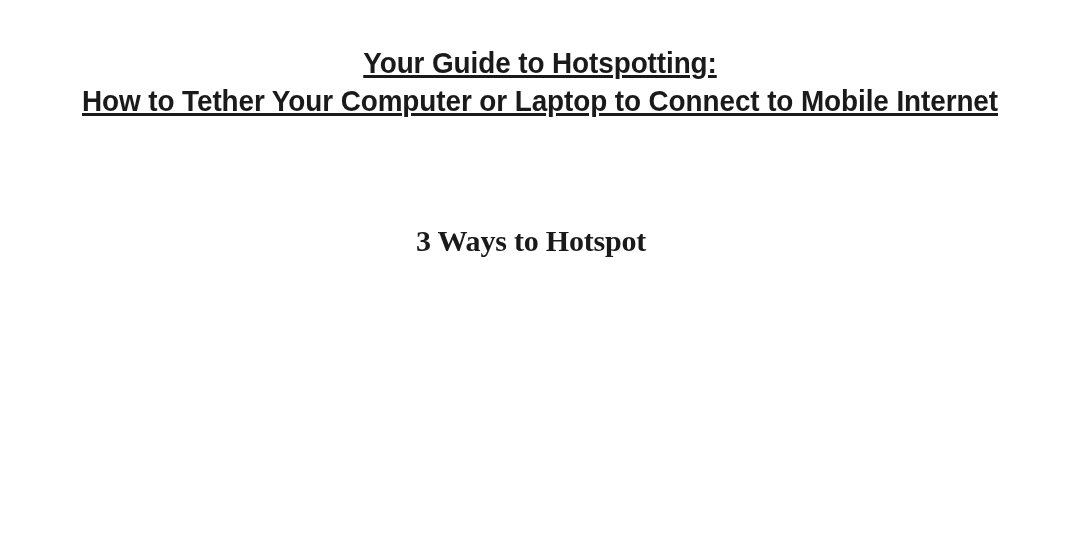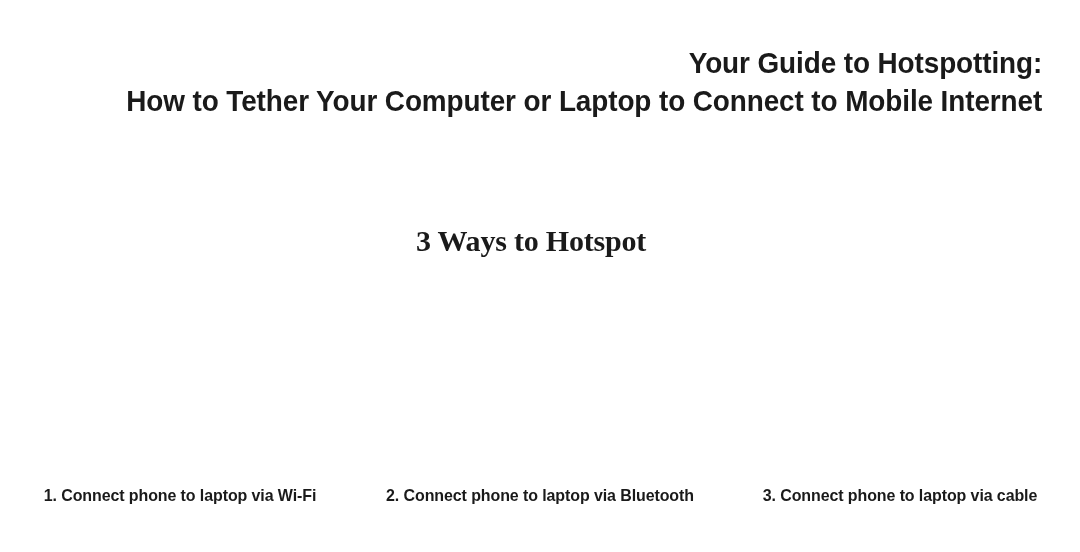--- a/index.html
+++ b/index.html
@@ -23,21 +23,22 @@
     background: #ffffff;
     box-sizing: border-box;
   }
 
   
   .title-block {
     position: absolute;
     left: 0;
     top: 44px;
     width: 1080px;
-    text-align: right;
+    text-align: center;
+    text-decoration: underline;
   }
   .title-line {
     display: block;
     color: #1a1a1a;
     font-family: "Liberation Sans", sans-serif;
     font-weight: 700;
     font-size: 31px;
     line-height: 38px;
     letter-spacing: -0.1px;
     transform: scaleX(0.93);
@@ -124,19 +125,14 @@
   <div class="section-heading">
     <span>3 Ways to Hotspot</span>
   </div>
 
   <div class="illustration-band">
     <div class="illustration-slot slot1"></div>
     <div class="illustration-slot slot2"></div>
     <div class="illustration-slot slot3"></div>
   </div>
 
-  <div class="caption-row">
-    <div class="caption">1. Connect phone to laptop via Wi-Fi</div>
-    <div class="caption">2. Connect phone to laptop via Bluetooth</div>
-    <div class="caption">3. Connect phone to laptop via cable</div>
-  </div>
 
 </div>
 
 </body></html>

